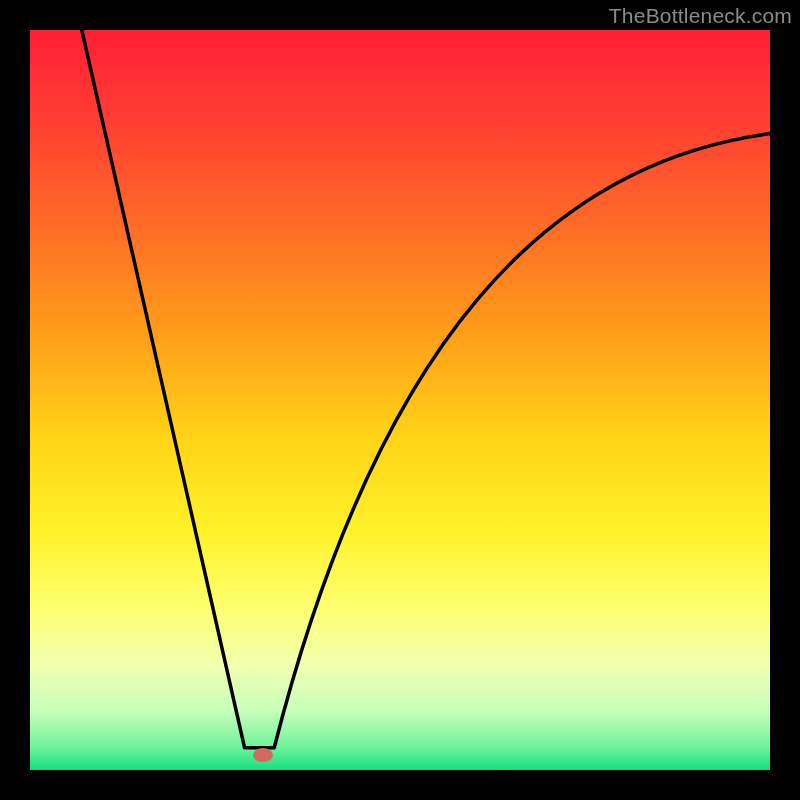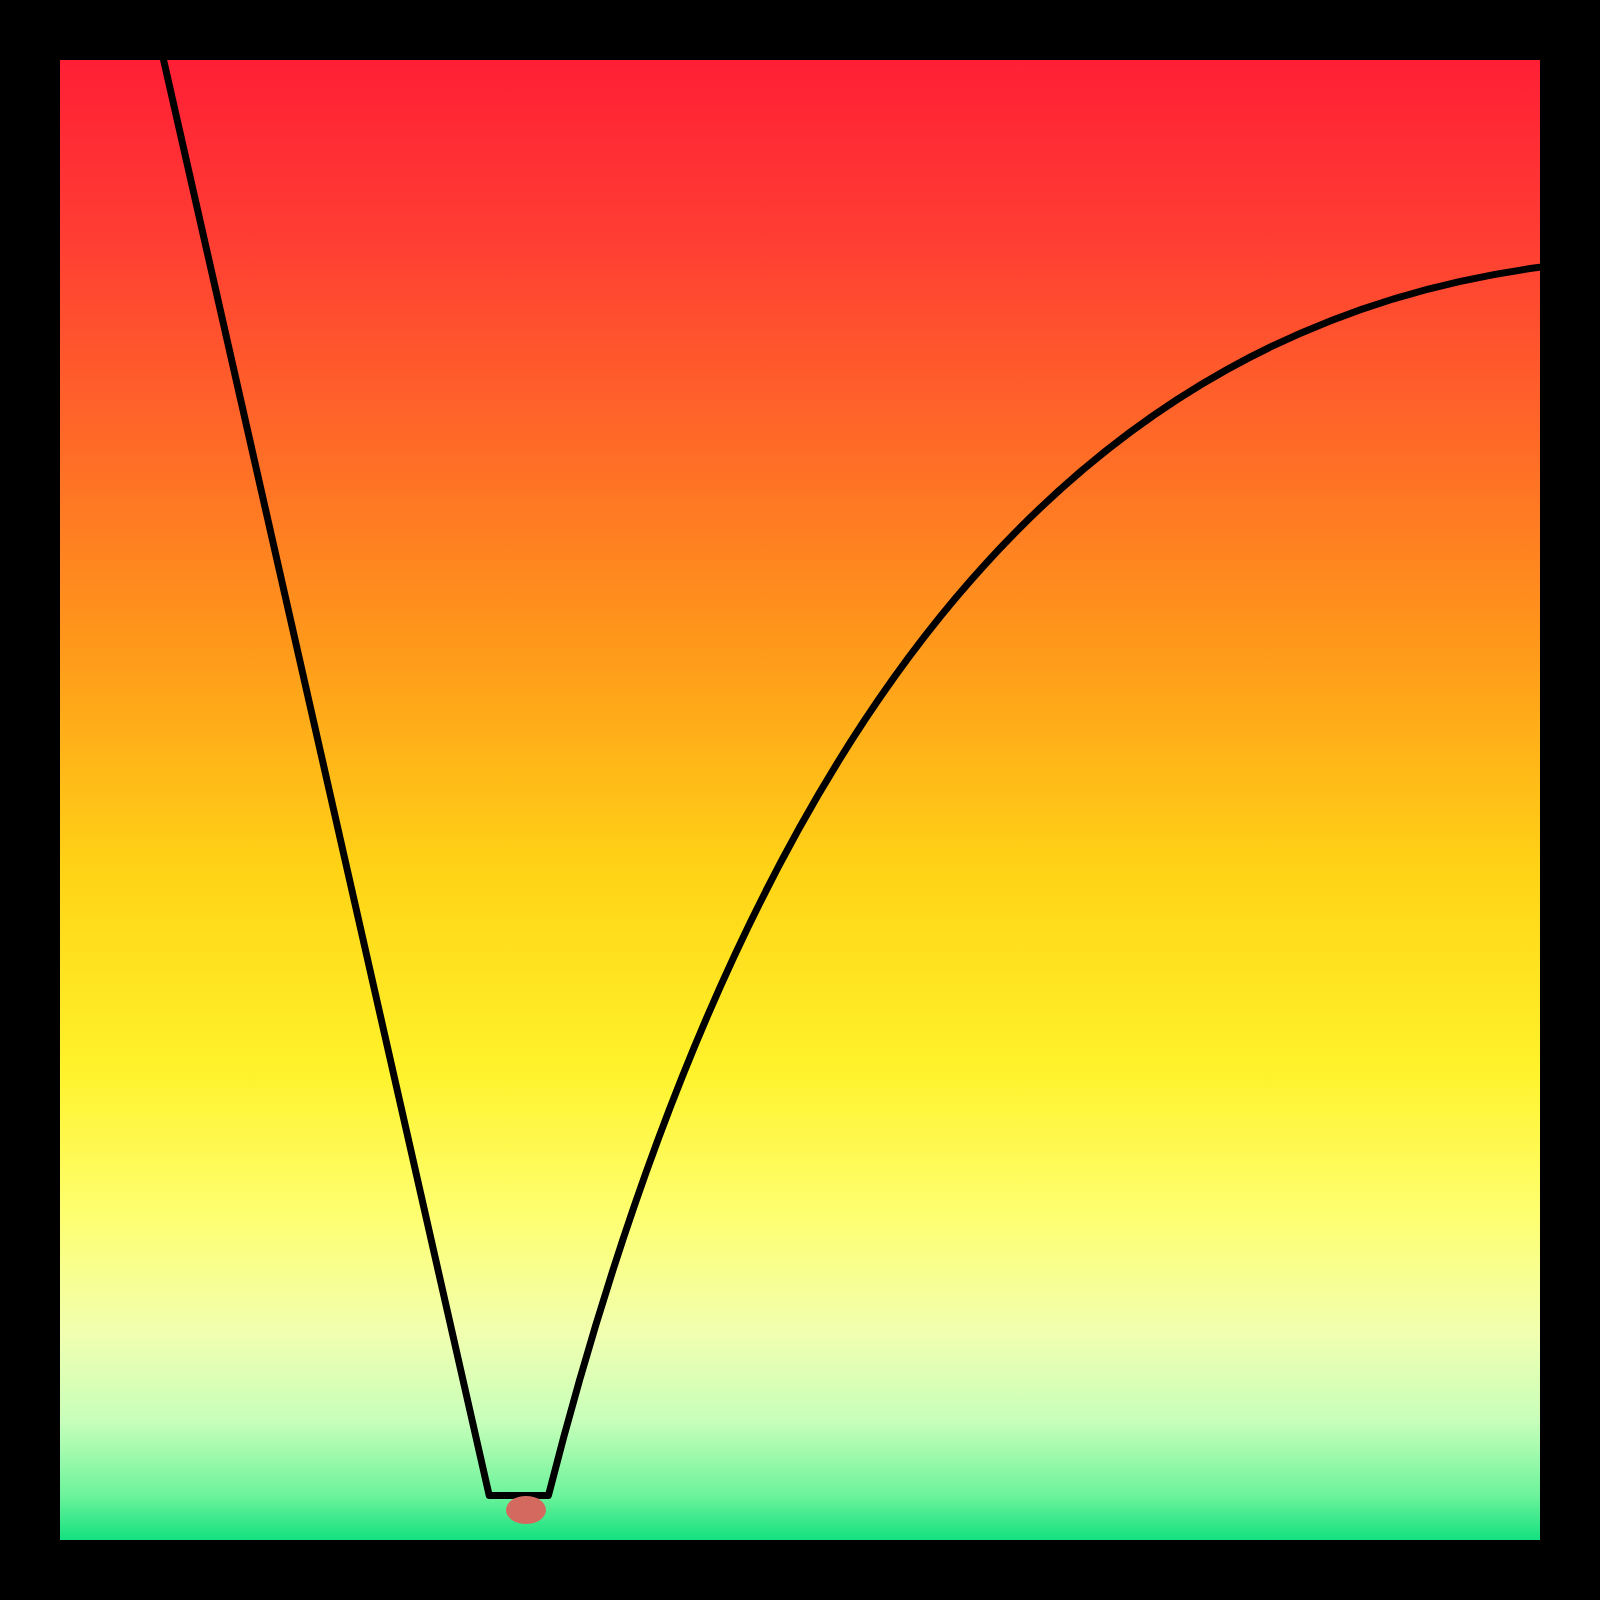--- a/index.html
+++ b/index.html
@@ -84,14 +84,15 @@
       <rect x="0" y="0" width="740" height="740" fill="url(#bg-grad)"></rect>
     </svg>
 
     <svg class="curve-svg" viewBox="0 0 740 740" preserveAspectRatio="none">
       <path id="curve-path" d="M 51.800000000000004 0 L 214.6 717.8 L 244.20000000000002 717.8 C 347.79999999999995 310.8, 518 133.20000000000005, 740 103.60000000000001 " fill="none" stroke="#000" stroke-width="3.5" stroke-linecap="round" stroke-linejoin="round"></path>
     </svg>
 
     <div class="marker" id="marker" style="left: 233.1px; top: 725.2px; background: rgb(212, 106, 95);"></div>
   </div>
 
+  <div class="watermark">TheBottleneck.com</div>
 
 </div>
 
 </body></html>

